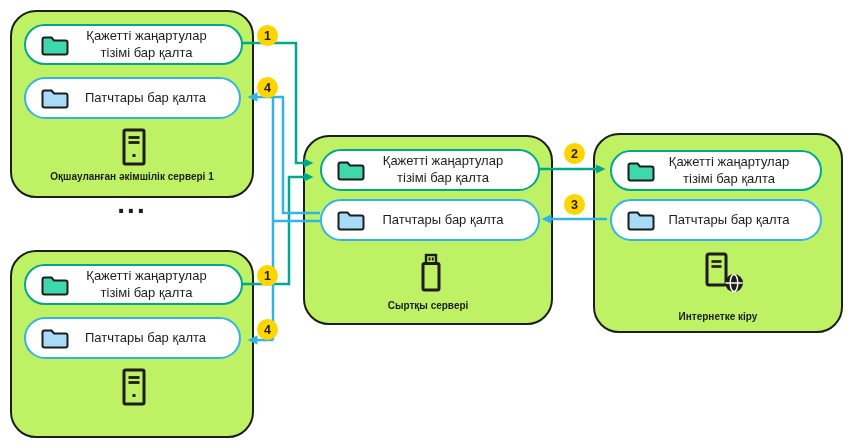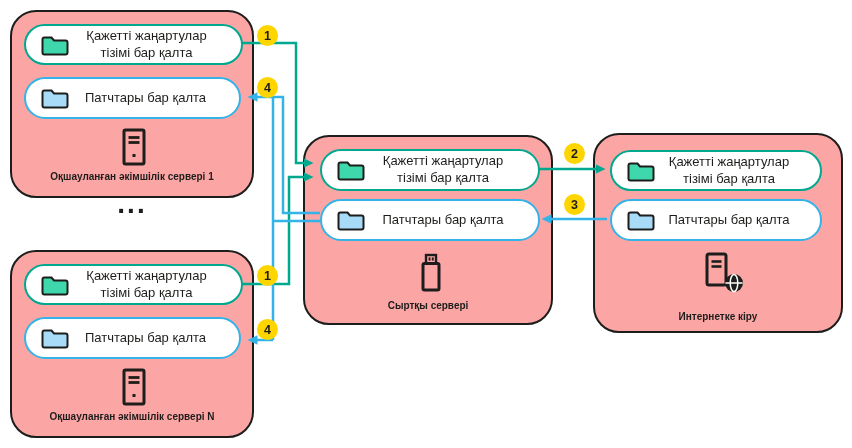--- a/index.html
+++ b/index.html
@@ -1,18 +1,18 @@
 <!DOCTYPE html>
 <html><head>
 <meta charset="utf-8">
 <style>
   html,body{margin:0;padding:0;background:#fff;}
   .canvas{position:relative;width:852px;height:448px;background:#ffffff;overflow:hidden;
           font-family:"Liberation Sans",sans-serif;color:#1d1d1b;}
-  .node{position:absolute;border:2.5px solid #1d1d1b;border-radius:26px;background:#fca5a5;box-sizing:border-box;}
+  .node{position:absolute;border:2.5px solid #1d1d1b;border-radius:26px;background:#bef264;box-sizing:border-box;}
   .pill{position:absolute;border-radius:24px;background:#fff;display:flex;align-items:center;justify-content:center;box-sizing:border-box;}
   .pill.green{border:2.5px solid #00A88E;}
   .pill.blue{border:2.5px solid #33B3E8;}
   .ficon{position:absolute;left:14px;top:50%;transform:translateY(-50%);width:30px;height:24px;display:block;}
   .ptext{margin-left:26px;width:150px;text-align:center;font-size:13px;line-height:1.28;color:#1d1d1b;}
   .node-title{position:absolute;left:0;right:0;text-align:center;font-weight:700;font-size:10px;
               color:#1d1d1b;white-space:nowrap;}
   .node-title.two-line{white-space:normal;line-height:1.32;}
   .node-title.two-line span{display:block;}
   .nicon{position:absolute;display:block;}
@@ -75,21 +75,20 @@
       <span class="ptext">Патчтары бар қалта</span>
     </div>
     <span class="nicon" style="left:110px;top:116px;">
       <svg width="24" height="38" viewBox="0 0 24 38">
           <rect x="2" y="2" width="20" height="34" rx="1.5" fill="none" stroke="#1d1d1b" stroke-width="3"></rect>
           <line x1="6.5" y1="9.5" x2="17.5" y2="9.5" stroke="#1d1d1b" stroke-width="2.8"></line>
           <line x1="6.5" y1="14.5" x2="17.5" y2="14.5" stroke="#1d1d1b" stroke-width="2.8"></line>
           <rect x="10.5" y="26" width="3" height="3" fill="#1d1d1b"></rect>
         </svg>
     </span>
-    <div class="node-title" style="bottom:14px;">Оқшауланған әкімшілік сервері N</div>
   </div>
 
   <div class="node" style="left:303px;top:135px;width:250px;height:190px;">
     <div class="pill green" style="left:15px;top:12px;width:220px;height:42px;">
       <span class="ficon">
         <svg width="30" height="24" viewBox="0 0 30 24">
             <path d="M2.5 19.5 V6.5 Q2.5 4.5 4.5 4.5 H11.5 L14 7.5 H25.5 Q27.5 7.5 27.5 9.5 V19.5 Q27.5 21.5 25.5 21.5 H4.5 Q2.5 21.5 2.5 19.5 Z" fill="#3FD8AD" stroke="#1d1d1b" stroke-width="2"></path>
           </svg>
       </span>
       <span class="ptext">Қажетті жаңартулар тізімі бар қалта</span>

